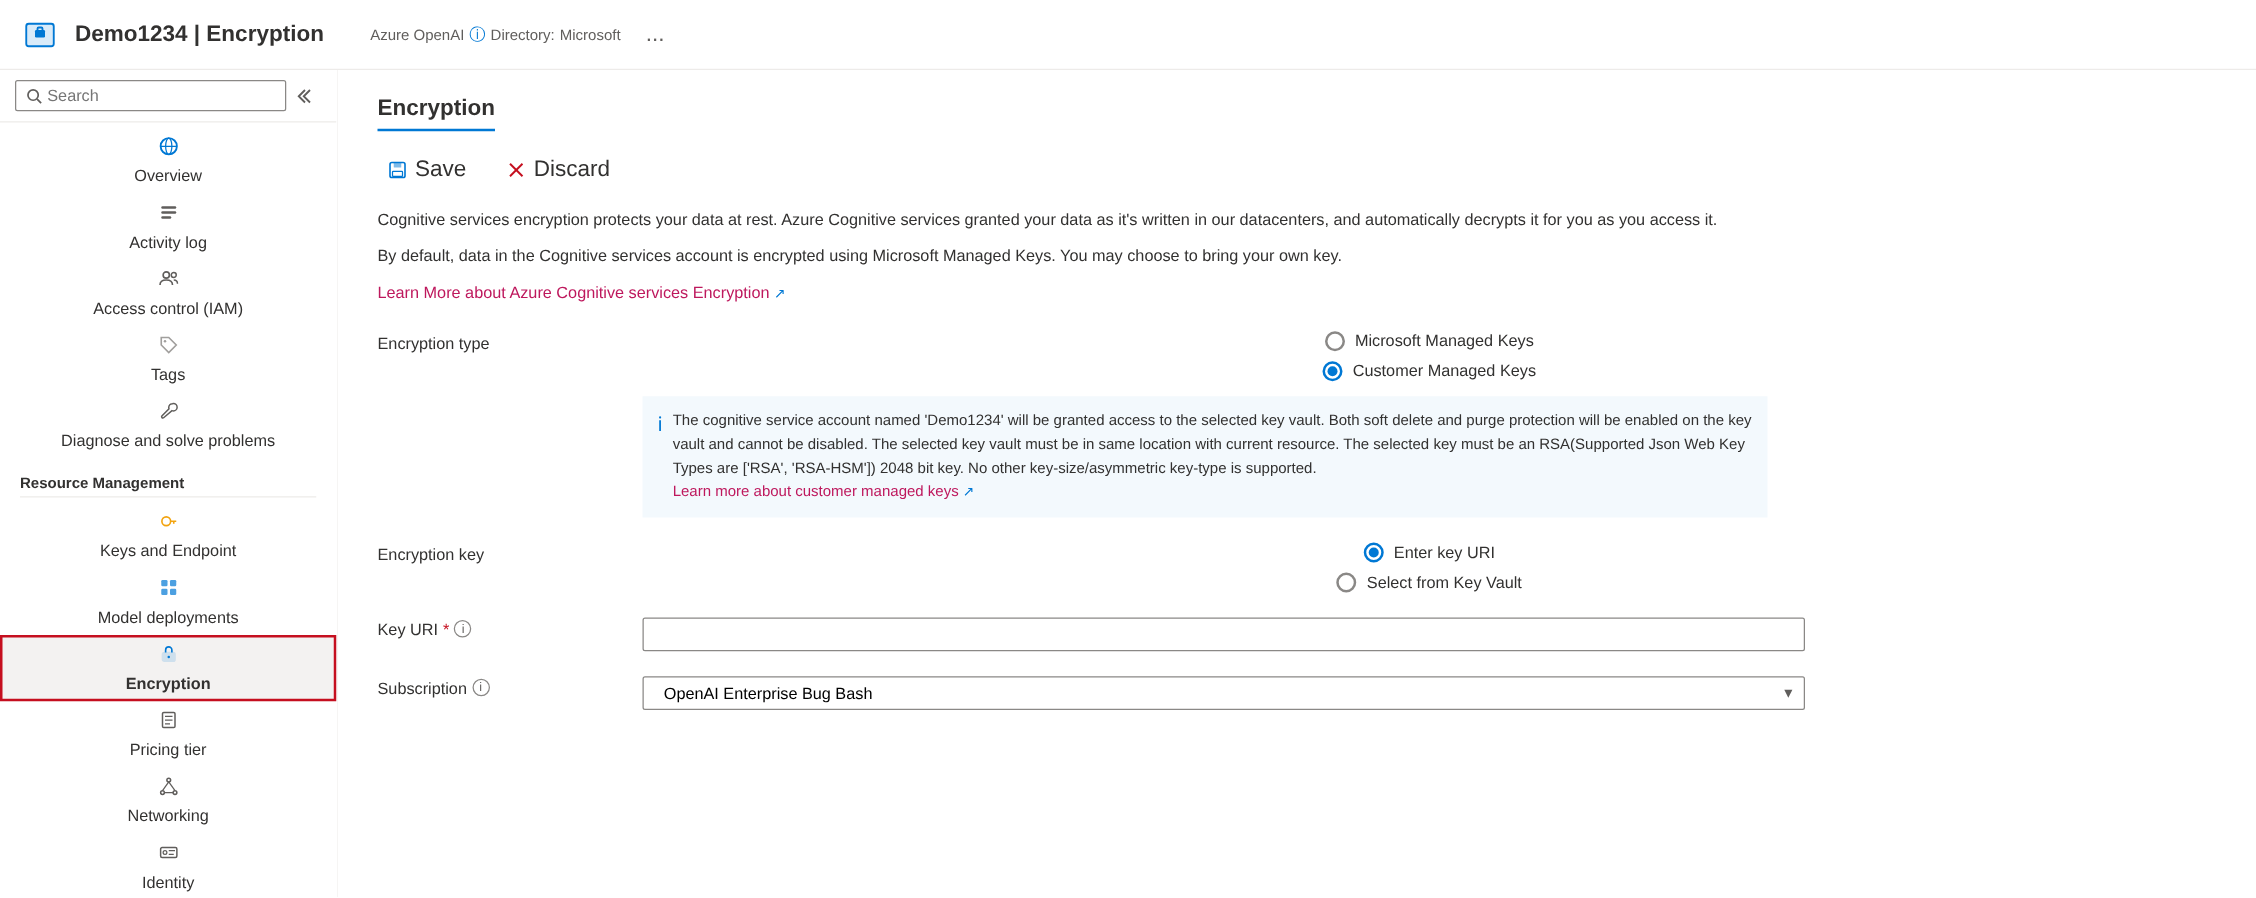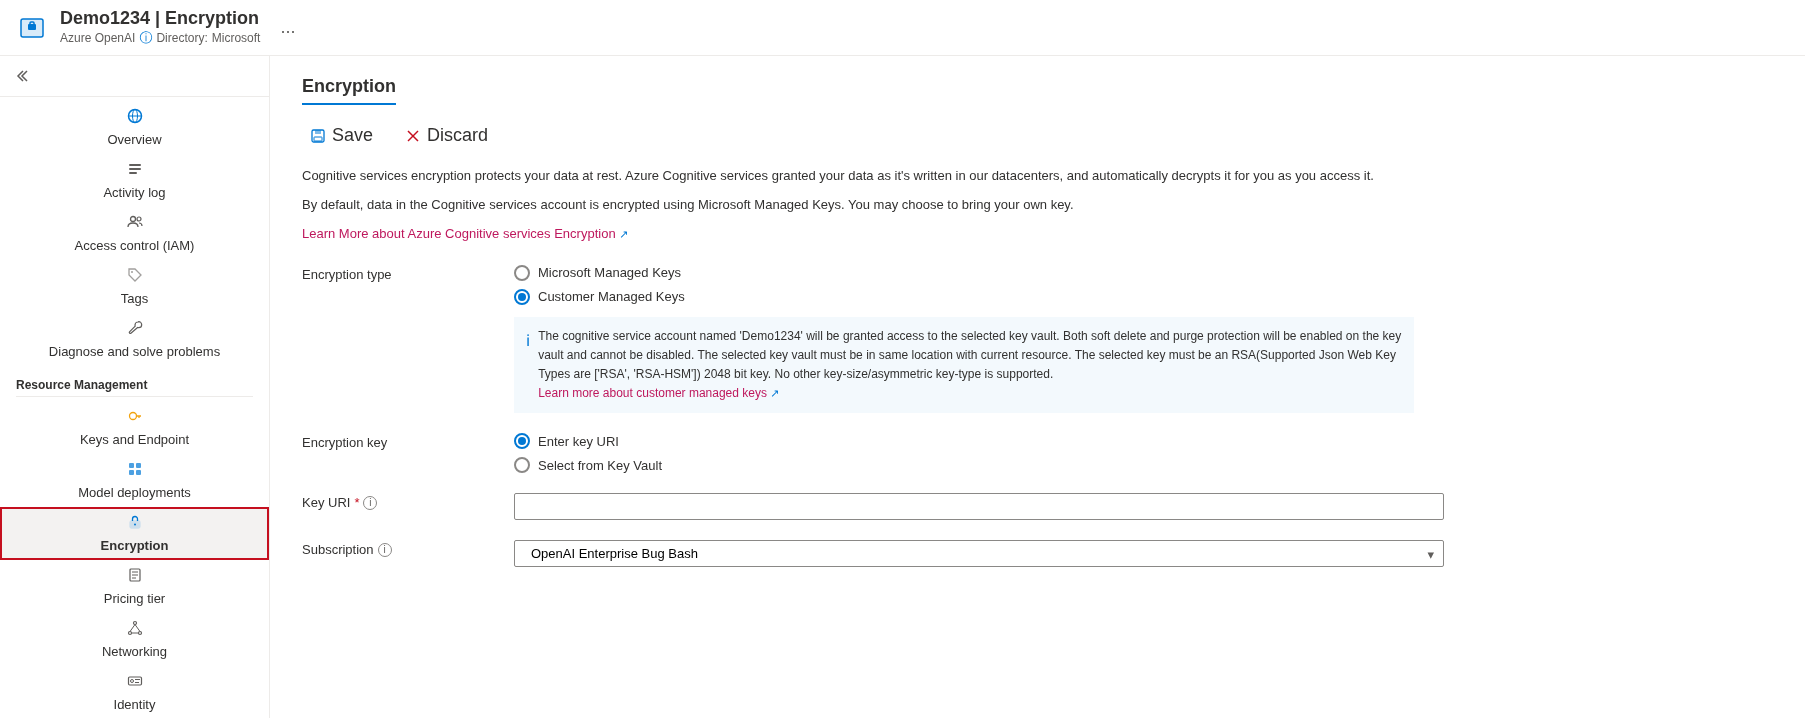--- a/index.html
+++ b/index.html
@@ -2,21 +2,21 @@
 <html><head>
   <meta charset="utf-8">
   <style>
     * { box-sizing: border-box; margin: 0; padding: 0; }
     body { font-family: 'Segoe UI', Arial, sans-serif; font-size: 13px; color: #323130; background: #fff; display: flex; flex-direction: column; height: 718px; overflow: hidden; }
 
     
     .header { display: flex; align-items: center; padding: 8px 16px; border-bottom: 1px solid #edebe9; min-height: 56px; gap: 12px; }
     .header-icon { width: 32px; height: 32px; display: flex; align-items: center; justify-content: center; }
     .header-icon svg { width: 28px; height: 28px; }
-    .header-title-area { display: flex; flex-direction: column; }
+    .header-title-area { display: flex; flex-direction: row; gap: 37px; }
     .header-title { font-size: 18px; font-weight: 600; color: #323130; }
     .header-subtitle { font-size: 12px; color: #605e5c; display: flex; align-items: center; gap: 4px; }
     .header-more { color: #605e5c; font-size: 18px; margin-left: 8px; cursor: pointer; }
 
     
     .main-layout { display: flex; flex: 1; overflow: hidden; }
 
     
     .sidebar { width: 270px; min-width: 270px; border-right: 1px solid #edebe9; display: flex; flex-direction: column; overflow-y: auto; background: #fff; }
     .sidebar-search-row { display: flex; align-items: center; padding: 8px 12px; gap: 4px; border-bottom: 1px solid #edebe9; }
@@ -43,21 +43,21 @@
     .description { color: #323130; font-size: 13px; line-height: 1.6; margin-bottom: 8px; max-width: 1100px; }
     .link { color: #be185d; text-decoration: none; cursor: pointer; }
 
     
     .form-section { margin-top: 24px; }
     .form-row { display: flex; align-items: flex-start; margin-bottom: 20px; gap: 32px; }
     .form-label { width: 180px; min-width: 180px; font-size: 13px; color: #323130; padding-top: 2px; display: flex; align-items: center; gap: 4px; }
     .form-controls { flex: 1; display: flex; flex-direction: column; gap: 8px; }
 
     
-    .radio-option { display: flex; align-items: center; gap: 8px; cursor: pointer; font-size: 13px; }
+    .radio-option { display: flex; align-items: center; gap: 8px; cursor: pointer; font-size: 13px; justify-content: center; }
     .radio-circle { width: 16px; height: 16px; border-radius: 50%; border: 2px solid #8a8886; display: flex; align-items: center; justify-content: center; flex-shrink: 0; }
     .radio-circle.selected { border-color: #0078d4; }
     .radio-circle.selected::after { content: ''; width: 8px; height: 8px; border-radius: 50%; background: #0078d4; }
 
     
     .info-box { background: #f3f9fd; border-left: none; padding: 10px 12px; font-size: 12px; color: #323130; line-height: 1.6; display: flex; gap: 8px; max-width: 900px; margin-top: 4px; }
     .info-icon { color: #0078d4; font-size: 16px; flex-shrink: 0; margin-top: 1px; }
 
     
     .text-input { width: 100%; max-width: 930px; border: 1px solid #8a8886; padding: 5px 8px; font-size: 13px; outline: none; border-radius: 2px; }
@@ -93,20 +93,27 @@
       <span>Microsoft</span>
     </div>
   </div>
   <span class="header-more">...</span>
 </div>
 
 <div class="main-layout">
 
   <div class="sidebar">
     <div class="sidebar-search-row">
+      <div class="sidebar-search">
+        <svg width="14" height="14" viewBox="0 0 14 14" fill="#605e5c">
+          <circle cx="6" cy="6" r="4.5" stroke="#605e5c" stroke-width="1.5" fill="none"></circle>
+          <line x1="9.5" y1="9.5" x2="13" y2="13" stroke="#605e5c" stroke-width="1.5"></line>
+        </svg>
+        <input type="text" placeholder="Search" style="">
+      </div>
       <div class="sidebar-collapse">
         <svg width="16" height="16" viewBox="0 0 16 16" fill="#605e5c">
           <path d="M11 3L6 8l5 5" stroke="#605e5c" stroke-width="1.5" fill="none"></path>
           <path d="M7 3L2 8l5 5" stroke="#605e5c" stroke-width="1.5" fill="none"></path>
         </svg>
       </div>
     </div>
 
     <div class="sidebar-nav">
 

